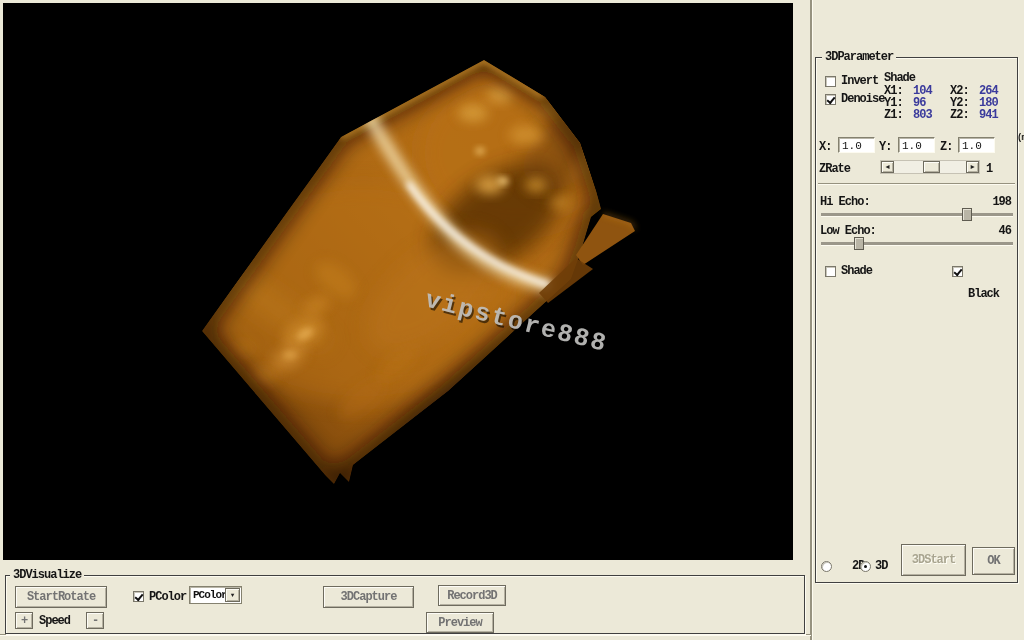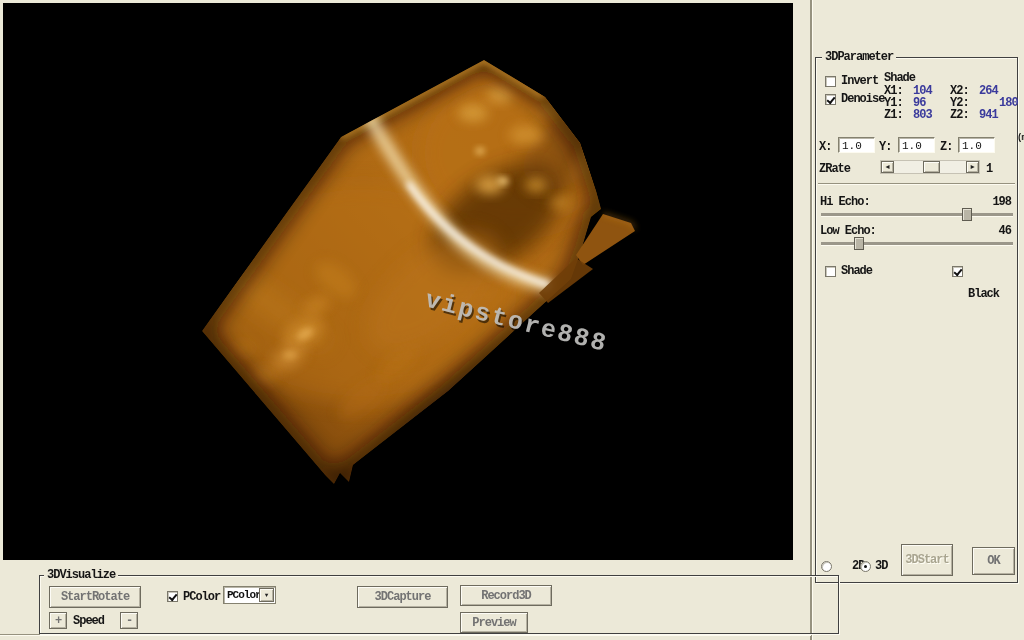--- a/index.html
+++ b/index.html
@@ -170,21 +170,21 @@
     <span class="label" style="position:absolute; left:25px; top:34px;">Denoise</span>
 
     <span class="label" style="position:absolute; left:68px; top:13px;">Shade</span>
     <span class="label" style="position:absolute; left:68px; top:26px;">X1:</span>
     <span class="label navy" style="position:absolute; left:97px; top:26px;">104</span>
     <span class="label" style="position:absolute; left:134px; top:26px;">X2:</span>
     <span class="label navy" style="position:absolute; left:163px; top:26px;">264</span>
     <span class="label" style="position:absolute; left:68px; top:38px;">Y1:</span>
     <span class="label navy" style="position:absolute; left:97px; top:38px;">96</span>
     <span class="label" style="position:absolute; left:134px; top:38px;">Y2:</span>
-    <span class="label navy" style="position:absolute; left:163px; top:38px;margin-left:20px;">180</span>
+    <span class="label navy" style="position:absolute; left:163px; top:38px;">180</span>
     <span class="label" style="position:absolute; left:68px; top:50px;">Z1:</span>
     <span class="label navy" style="position:absolute; left:97px; top:50px;">803</span>
     <span class="label" style="position:absolute; left:134px; top:50px;">Z2:</span>
     <span class="label navy" style="position:absolute; left:163px; top:50px;">941</span>
 
     <span class="label" style="position:absolute; left:3px; top:82px;">X:</span>
     <input class="tinput" style="left: 22px; top: 79px; width: 37px;" value="1.0">
     <span class="label" style="position:absolute; left:63px; top:82px;">Y:</span>
     <input class="tinput" style="left: 82px; top: 79px; width: 37px;" value="1.0">
     <span class="label" style="position:absolute; left:124px; top:82px;">Z:</span>
@@ -218,39 +218,39 @@
     <div class="cb" style="left:9px; top:208px;"></div>
     <span class="label" style="position:absolute; left:25px; top:206px;">Shade</span>
     <div class="cb checked" style="left:136px; top:208px;"></div>
     <span class="label" style="position:absolute; left:152px; top:206px;margin-top:23px;">Black</span>
 
     <div class="radio" style="left:5px; top:503px;"></div>
     <span class="label" style="position:absolute; left:36px; top:501px;">2D</span>
     <div class="radio sel" style="left:44px; top:503px;"></div>
     <span class="label" style="position:absolute; left:59px; top:501px;">3D</span>
 
-    <div class="btn disabled" style="left:85px; top:486px; width:52px; height:32px;">3DStart</div>
+    <div class="btn disabled" style="left:85px; top:486px; width:65px; height:32px;">3DStart</div>
     <div class="btn" style="left:156px; top:489px; width:43px; height:28px;">OK</div>
   </div>
 
-  <div class="groupbox" style="left:5px; top:575px; width:800px; height:59px;margin-left:34px;">
+  <div class="groupbox" style="left:5px; top:575px; width:800px; height:59px;">
     <span class="legend" style="left:4px;">3DVisualize</span>
 
     <div class="btn" style="left:9px; top:10px; width:92px; height:22px;">StartRotate</div>
 
     <div class="btn" style="left:9px; top:36px; width:18px; height:17px;">+</div>
     <span class="label" style="position:absolute; left:33px; top:38px;">Speed</span>
     <div class="btn" style="left:80px; top:36px; width:18px; height:17px;">-</div>
 
     <div class="cb checked" style="left:127px; top:15px;"></div>
     <span class="label" style="position:absolute; left:143px; top:14px;">PColor</span>
 
     <div class="dropdown" style="left:183px; top:10px;">
       <span class="dval">PColor</span>
       <div class="darrow">▼</div>
     </div>
 
     <div class="btn" style="left:317px; top:10px; width:91px; height:22px;">3DCapture</div>
-    <div class="btn" style="left:420px; top:9px; width:92px; height:21px;">Record3D</div>
+    <div class="btn" style="left:432px; top:9px; width:68px; height:21px;">Record3D</div>
     <div class="btn" style="left:420px; top:36px; width:68px; height:21px;">Preview</div>
   </div>
 
 </div>
 
 </body></html>

